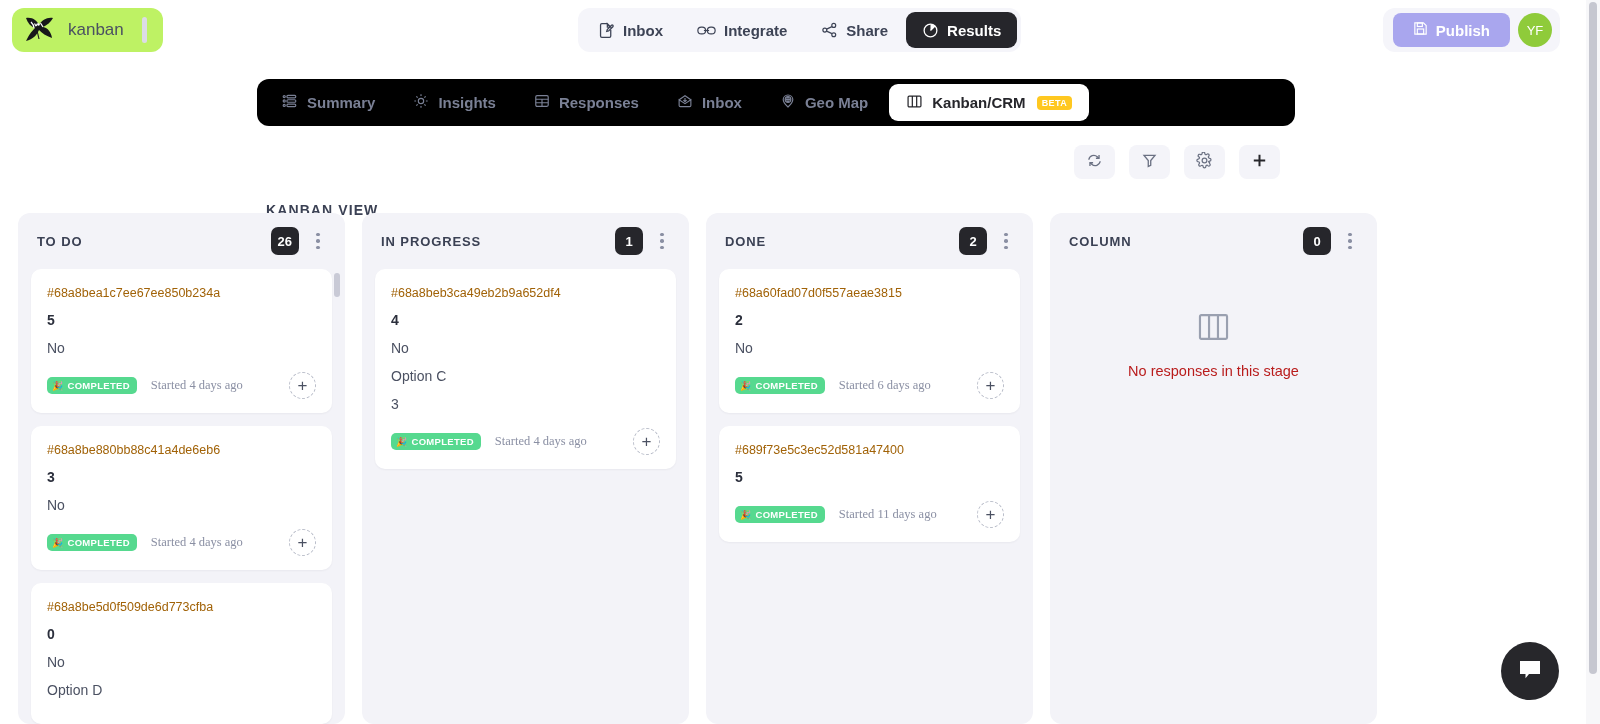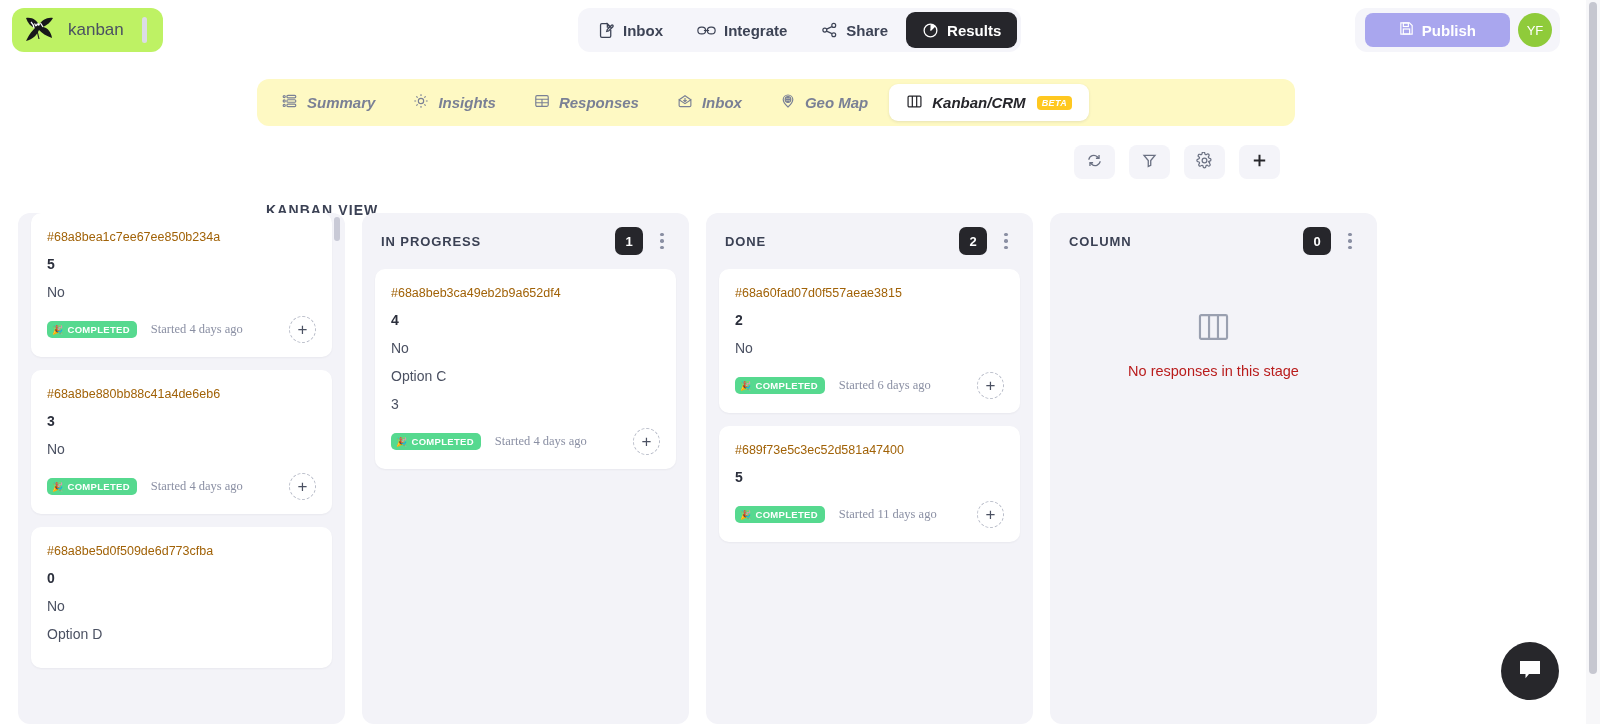--- a/index.html
+++ b/index.html
@@ -42,36 +42,36 @@
   .nav-item.active { background: #26262b; color: #ffffff; }
   .nav-item svg { display:block; }
 
   .topright {
     position: absolute; right: 26px; top: 8px;
     height: 44px; background: #f5f5fa; border-radius: 12px;
     display: flex; align-items: center; gap: 8px; padding: 5px 8px 5px 10px;
   }
   .publish-btn {
     display: flex; align-items: center; gap: 8px;
-    height: 34px; padding: 0 34px; border-radius: 8px;
+    height: 34px; padding: 0 20px; border-radius: 8px;
     background: #a9a6ee; color: #ffffff; font-size: 15px; font-weight: bold;
     border: none; cursor: pointer; font-family: inherit;
   }
   .avatar {
     width: 34px; height: 34px; border-radius: 50%;
     background: #8fcb3a; color: #fff; font-size: 13px; font-weight: normal;
     display: flex; align-items: center; justify-content: center; cursor: pointer;
   }
 
   
   .subtabs-wrap {
     position: absolute; left: 257px; top: 79px;
     width: 1038px; height: 47px;
-    background: #fef9c3; border-radius: 12px;
-    display: flex; align-items: flex-end; padding: 5px 8px; gap: 4px; font-style: italic;
+    background: #000000; border-radius: 12px;
+    display: flex; align-items: flex-end; padding: 5px 8px; gap: 4px;
   }
   .subtab {
     display: flex; align-items: center; gap: 9px;
     height: 37px; padding: 0 17px; border-radius: 9px;
     font-size: 15px; font-weight: bold; color: #7a8095; cursor: pointer; white-space: nowrap;
   }
   .subtab.active { background: #ffffff; color: #26262b; box-shadow: 0 1px 3px rgba(30,30,50,.10); }
   .beta-badge {
     background: #ffc820; color: #ffffff; font-size: 9px; font-weight: bold;
     letter-spacing: .4px; border-radius: 4px; padding: 2px 5px 2px 5px; margin-left: 2px;
@@ -349,20 +349,29 @@
             <path d="M9 3.6v10.8M3.6 9h10.8"></path>
           </svg>
         </span>
       </button>
     </div>
   </div>
 
   <div class="board">
 
     <div class="column">
+      <div class="col-head">
+        <span class="col-title">TO DO</span>
+        <span class="col-count">26</span>
+        <span class="col-menu">
+            <i></i>
+            <i></i>
+            <i></i>
+          </span>
+      </div>
       <div class="col-body">
         <div class="col-scroll"></div>
 
         <div class="card">
           <div class="card-id">#68a8bea1c7ee67ee850b234a</div>
           <div class="card-val strong">5</div>
           <div class="card-val">No</div>
           <div class="card-foot">
             <span class="status-badge">
               <span class="status-emoji">🎉</span>

